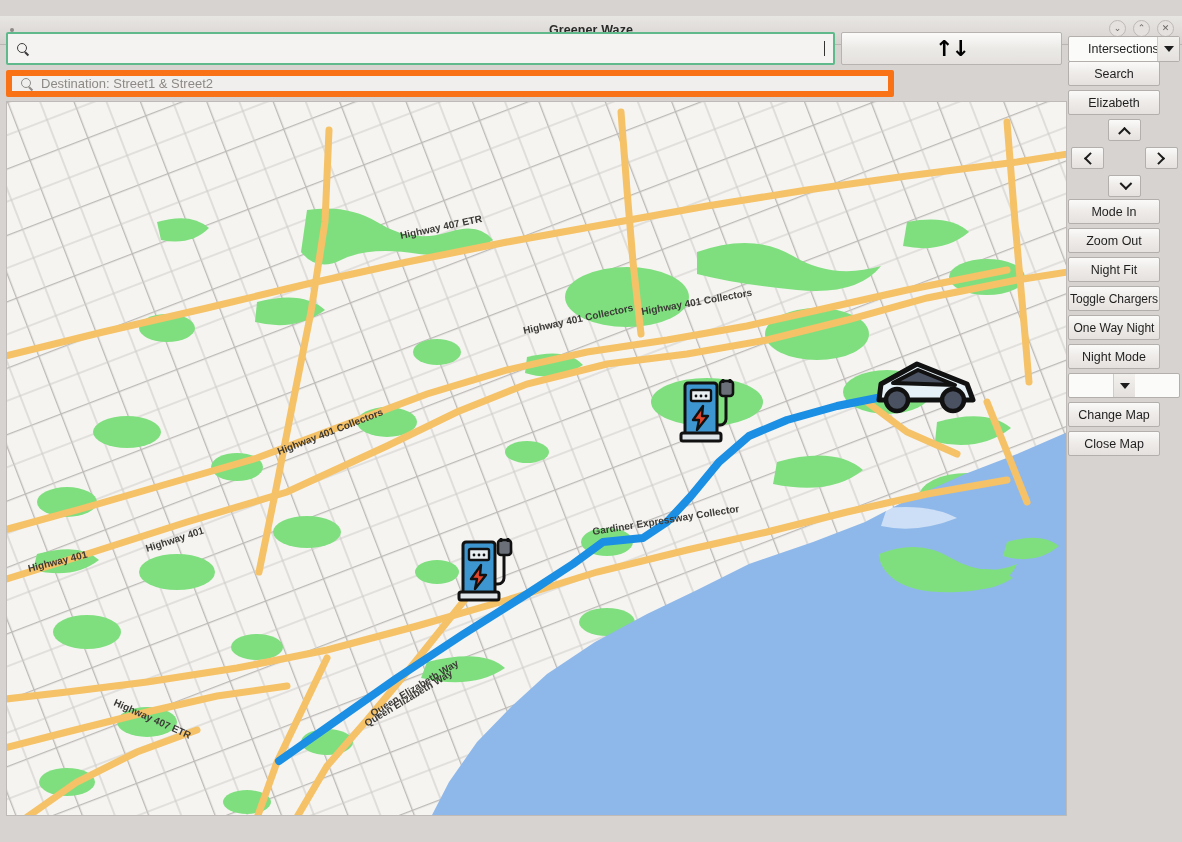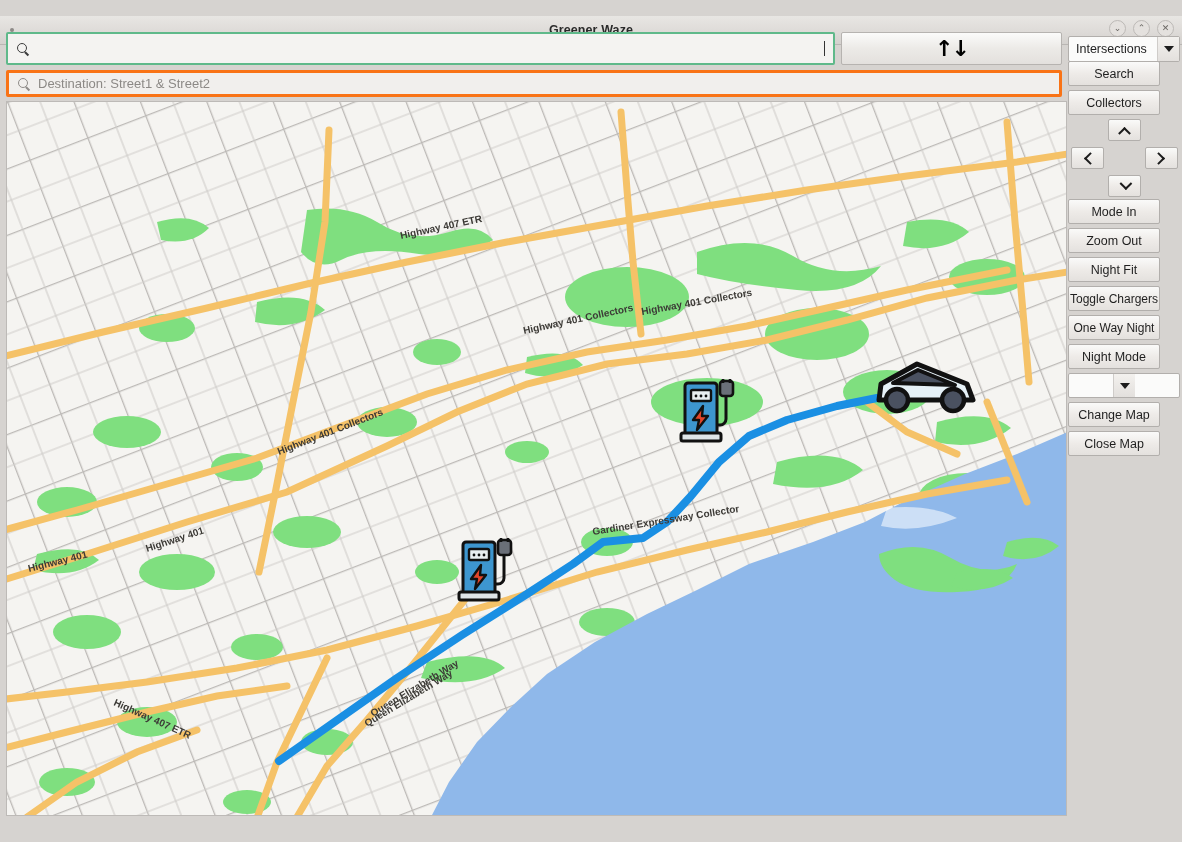--- a/index.html
+++ b/index.html
@@ -151,21 +151,21 @@
     border: 1px solid #b2afac;
     border-radius: 2px;
     display: flex;
     align-items: center;
     height: 26px;
   }
   .combo .cval {
     flex: 1;
     font-size: 12.5px;
     color: #232323;
-    padding-left: 7px;
+    padding-left: 19px;
     white-space: nowrap;
     overflow: hidden;
   }
   .combo .carrow {
     width: 22px;
     height: 100%;
     display: flex;
     align-items: center;
     justify-content: center;
     background: linear-gradient(to bottom, #f3f1ee, #e3e0dd);
@@ -174,23 +174,23 @@
   .tri-down {
     width: 0; height: 0;
     border-left: 5px solid transparent;
     border-right: 5px solid transparent;
     border-top: 6px solid #1d1d1d;
   }
 
   .dest-row {
     position: absolute;
     left: 6px; top: 70px;
-    width: 1056px; height: 27px;
+    width: 888px; height: 27px;
     background: #f1efed;
-    border: 3px solid #f97316;
+    border: 6px solid #f97316;
     border-radius: 2px;
     display: flex;
     align-items: center;
     padding: 0 8px;
   }
 
   
   .sidebar {
     position: absolute;
     left: 1068px; top: 32px;
@@ -321,21 +321,21 @@
   <div class="dest-row">
     <span class="mag gray"></span>
     <span class="field-text placeholder">Destination: Street1 &amp; Street2</span>
   </div>
 
   <div class="sidebar">
 
     <div style="height:29px"></div>
 
     <div class="sbtn">Search</div>
-    <div class="sbtn">Collectors</div>
+    <div class="sbtn">Elizabeth</div>
 
     <div class="padgrid">
       <div class="padbtn pad-up">
           <i class="chev up"></i>
         </div>
       <div class="padbtn pad-left">
           <i class="chev left"></i>
         </div>
       <div class="padbtn pad-right">
           <i class="chev right"></i>

